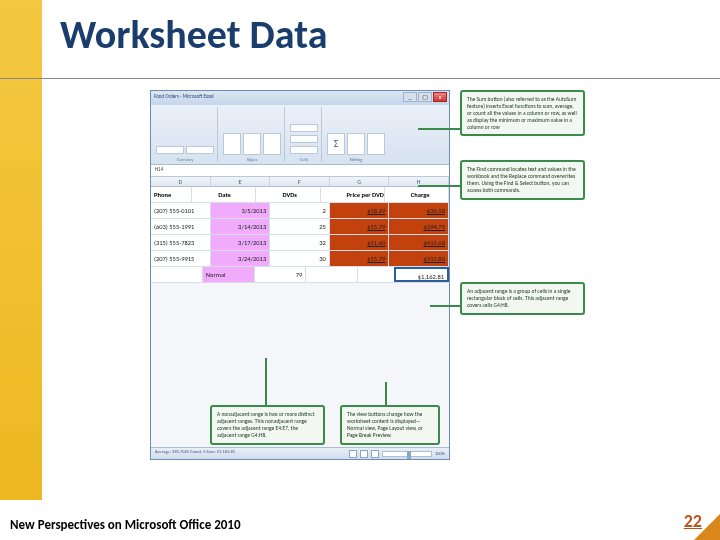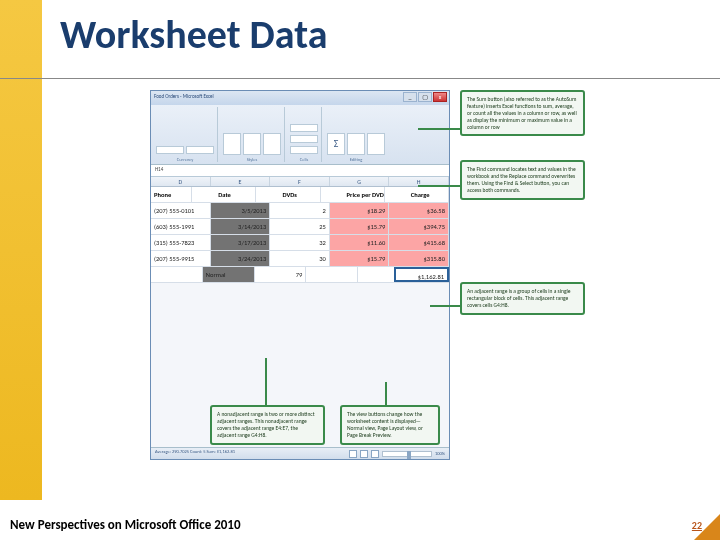--- a/index.html
+++ b/index.html
@@ -24,22 +24,22 @@
   .rg-sm { width: 28px; height: 8px; background: #fff; border: 1px solid #b8cad8; margin-bottom: 1px; }
   .rg-label { font-size: 4.5px; text-align: center; color: #5a7aa0; }
   .formula-bar { height: 12px; background: #fff; border-bottom: 1px solid #b8cad8; font-size: 5px; padding: 1px 4px; color: #444; }
   .col-hdrs { height: 10px; background: linear-gradient(#f0f4f9,#dfe7f1); border-bottom: 1px solid #b0c0d0; display: flex; }
   .col-hdr { flex: 1; border-right: 1px solid #c8d4e0; text-align: center; font-size: 6px; color: #3a5a85; line-height: 10px; }
   .grid { background: #fff; font-size: 6.5px; color: #222; }
   .grid-row { height: 16px; border-bottom: 1px solid #d6dee8; display: flex; }
   .grid-row.hdr { font-weight: bold; color: #000; gap: 23px; }
   .cell { flex: 1; border-right: 1px solid #d6dee8; padding: 1px 3px; text-align: right; line-height: 14px; white-space: nowrap; overflow: hidden; }
   .cell.l { text-align: left; }
-  .sel-nonadj { background: #737373; }
-  .sel-adj { background: #fca5a5; }
+  .sel-nonadj { background: #f0abfc; }
+  .sel-adj { background: #c2410c; text-decoration: underline; }
   .active-cell { border: 2px solid #2a6099 !important; background: #fff !important; margin-left: 36px; }
   .total-box { border: 1px solid #2a6099; background: #fff; }
   .statusbar { position: absolute; bottom: 0; left: 0; right: 0; height: 12px; background: linear-gradient(#e8eef6,#d2deec); border-top: 1px solid #a8becb; font-size: 4.5px; color: #3a5a85; padding: 1px 4px; display: flex; justify-content: space-between; }
   .zoom-slider { width: 50px; height: 6px; background: #fff; border: 1px solid #b0c0d0; position: relative; }
   .zoom-slider::after { content: ''; position: absolute; left: 50%; top: -1px; width: 4px; height: 8px; background: #8aa6c4; }
   
   .callout { position: absolute; background: #f2f7f2; border: 2px solid #3a8a4a; border-radius: 3px; padding: 4px 5px; font-size: 5.5px; line-height: 1.25; color: #1a3a1a; }
   .callout.c1 { left: 310px; top: 0px; width: 125px; }
   .callout.c2 { left: 310px; top: 70px; width: 125px; }
   .callout.c3 { left: 310px; top: 192px; width: 125px; }
@@ -47,21 +47,21 @@
   .callout.c5 { left: 190px; top: 315px; width: 100px; }
   
   .arrow { position: absolute; background: #3a8a4a; }
   .arrow.a1 { left: 268px; top: 38px; width: 42px; height: 2px; }
   .arrow.a2 { left: 268px; top: 95px; width: 42px; height: 2px; }
   .arrow.a3 { left: 280px; top: 215px; width: 30px; height: 2px; }
   .arrow.a4 { left: 115px; top: 268px; width: 2px; height: 47px; }
   .arrow.a5 { left: 235px; top: 292px; width: 2px; height: 23px; }
   
   .footer { position: absolute; left: 10px; bottom: 8px; font-size: 13px; font-weight: bold; color: #000; margin-top: 32px; }
-  .page-num { position: absolute; right: 18px; bottom: 8px; font-size: 10px; font-weight: bold; color: #b8541a; text-decoration: underline; margin-left: 45px; }
+  .page-num { position: absolute; right: 18px; bottom: 8px; font-size: 18px; font-weight: bold; color: #b8541a; text-decoration: underline; margin-left: 45px; }
   .orange-corner { position: absolute; right: 0; bottom: 0; width: 0; height: 0; border-left: 26px solid transparent; border-bottom: 26px solid #d9861a; }
 </style>
 </head>
 <body>
 
 <div class="slide">
   <div class="gold-bar"></div>
   <div class="title-zone">
     <div class="slide-title">Worksheet Data</div>
   </div>

